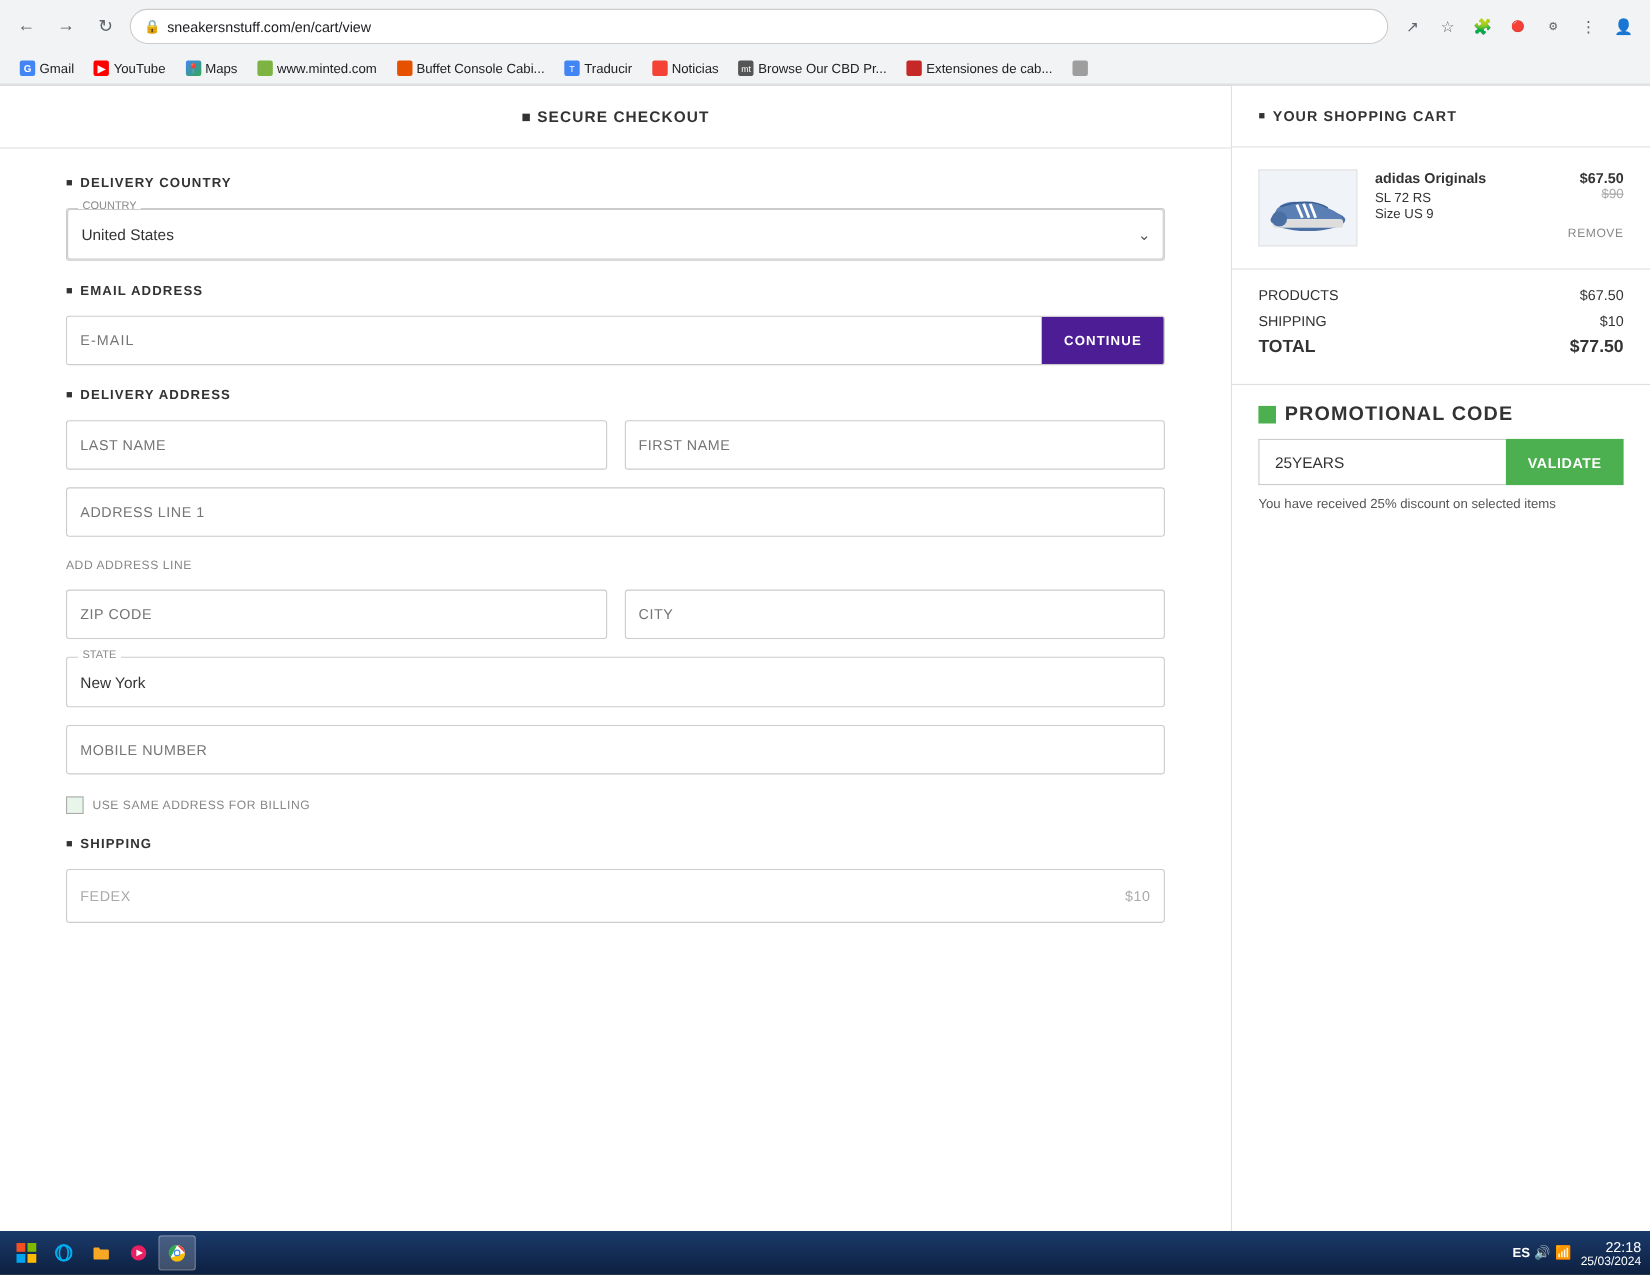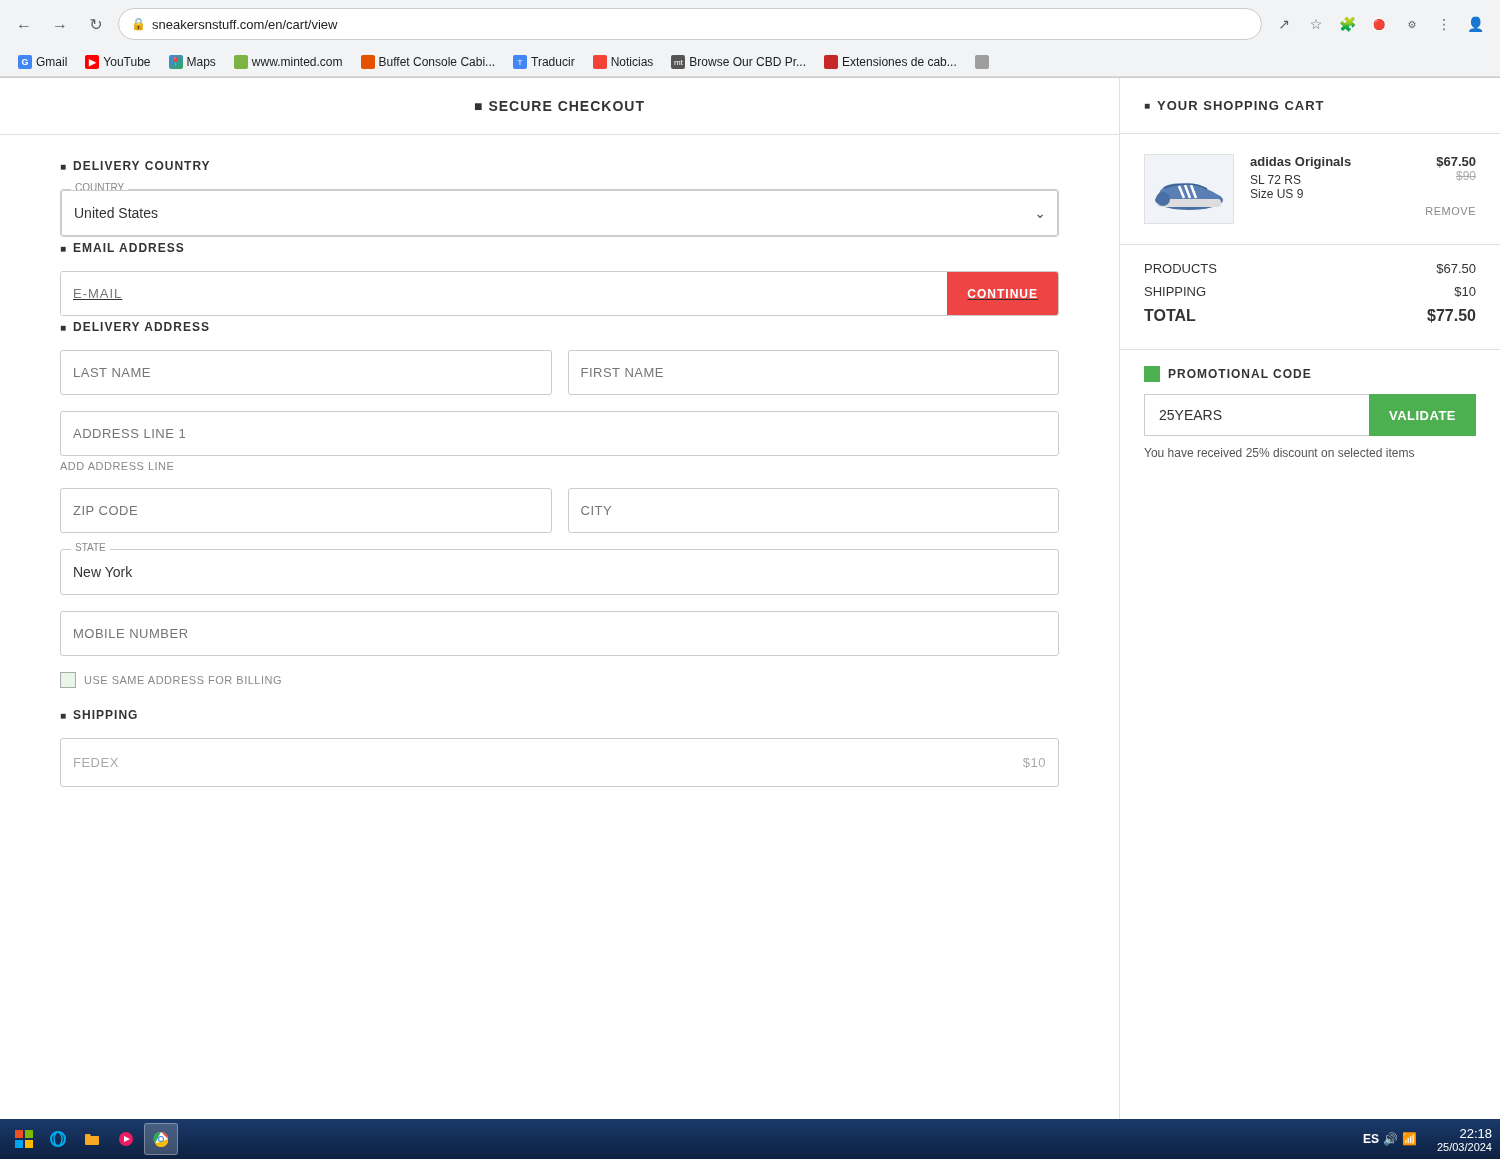--- a/index.html
+++ b/index.html
@@ -88,21 +88,21 @@
       color: #333;
       margin-bottom: 16px;
       display: flex;
       align-items: center;
       gap: 6px;
     }
     .section-title::before {
       content: '■';
       font-size: 10px;
     }
-    .form-group { margin-bottom: 4px; text-decoration: underline; }
+    .form-group { margin-bottom: 20px; }
     .field-wrapper {
       position: relative;
       border: 1px solid #ccc;
       border-radius: 3px;
     }
     .field-label-float {
       position: absolute;
       top: -8px;
       left: 10px;
       background: white;
@@ -126,21 +126,21 @@
       display: flex;
       border: 1px solid #ccc;
       border-radius: 3px;
       overflow: hidden;
     }
     .email-input {
       flex: 1; padding: 14px 12px; border: none; outline: none;
       font-size: 13px; color: #aaa; letter-spacing: 1px;
     }
     .continue-btn {
-      background: #ef4444; color: white; border: none; padding: 14px 20px;
+      background: #4c1d95; color: white; border: none; padding: 14px 20px;
       font-size: 12px; font-weight: bold; letter-spacing: 1px; cursor: pointer;
     }
     .form-row {
       display: flex;
       gap: 16px;
       margin-bottom: 16px;
     }
     .form-input {
       width: 100%; padding: 14px 12px; border: 1px solid #ccc;
       border-radius: 3px; font-size: 13px; color: #aaa;
@@ -224,21 +224,21 @@
     .remove-link { font-size: 11px; color: #888; cursor: pointer; letter-spacing: 0.5px; }
     .cart-totals { padding: 16px 24px; border-bottom: 1px solid #e0e0e0; }
     .total-row {
       display: flex; justify-content: space-between;
       font-size: 13px; color: #333; margin-bottom: 8px;
     }
     .total-row.grand { font-size: 16px; font-weight: bold; margin-top: 8px; }
     .promo-section { padding: 16px 24px; }
     .promo-header {
       display: flex; align-items: center; gap: 8px;
-      font-size: 12px; font-weight: bold; letter-spacing: 1px;
+      font-size: 18px; font-weight: bold; letter-spacing: 1px;
       margin-bottom: 12px;
     }
     .promo-green-box {
       width: 16px; height: 16px; background: #4caf50; flex-shrink: 0;
     }
     .promo-input-row { display: flex; margin-bottom: 10px; }
     .promo-input {
       flex: 1; padding: 12px 14px; border: 1px solid #ccc;
       border-right: none; font-size: 14px; color: #333; outline: none;
     }
@@ -258,21 +258,21 @@
     .taskbar-left { display: flex; align-items: center; gap: 2px; }
     .start-btn {
       width: 32px; height: 32px; display: flex; align-items: center; justify-content: center;
       cursor: pointer;
     }
     .taskbar-item {
       height: 32px; padding: 0 8px; display: flex; align-items: center; gap: 4px;
       cursor: pointer; border-radius: 3px; font-size: 12px; color: white;
     }
     .taskbar-item.active { background: rgba(255,255,255,0.2); border: 1px solid rgba(255,255,255,0.3); }
-    .taskbar-right { display: flex; align-items: center; gap: 20px; color: white; font-size: 12px; }
+    .taskbar-right { display: flex; align-items: center; gap: 8px; color: white; font-size: 12px; }
     .taskbar-icons { display: flex; gap: 4px; }
     .taskbar-clock { text-align: right; }
     .taskbar-clock div:first-child { font-size: 13px; }
     .taskbar-clock div:last-child { font-size: 11px; }
 
     
     .lang-indicator { font-size: 12px; font-weight: bold; }
   </style>
 </head>
 <body>

